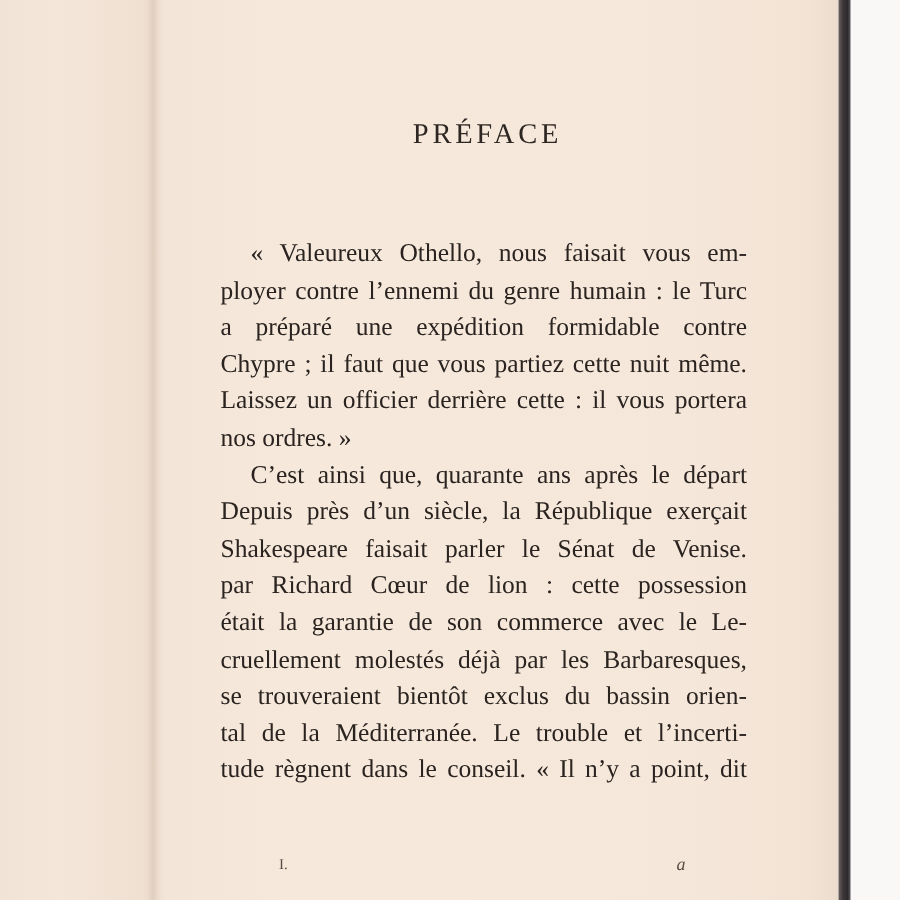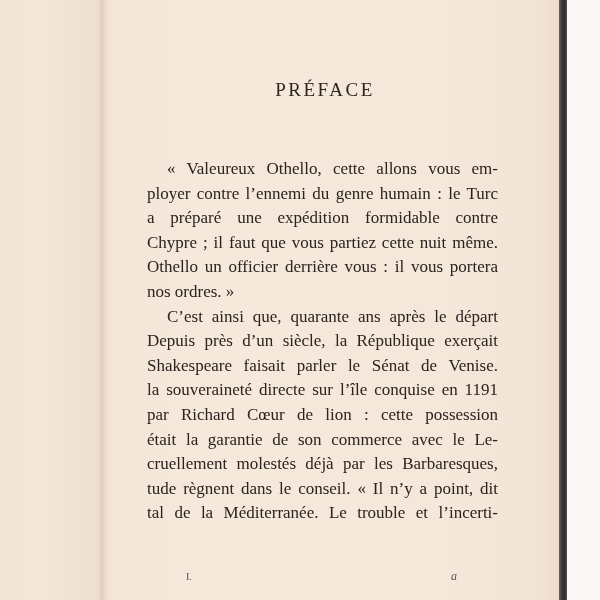--- a/index.html
+++ b/index.html
@@ -53,31 +53,31 @@
 <div class="backdrop"></div>
 
 <div class="page">
   <div class="gutter-fold"></div>
 </div>
 <div class="cover-edge"></div>
 
 <div class="title">PRÉFACE</div>
 
 <div class="text-block" id="text-block">
-    <span class="line indent">« Valeureux Othello, cette allons vous em-</span>
+    <span class="line indent">« Valeureux Othello, nous faisait vous em-</span>
     <span class="line">ployer contre l’ennemi du genre humain : le Turc</span>
     <span class="line">a préparé une expédition formidable contre</span>
     <span class="line">Chypre ; il faut que vous partiez cette nuit même.</span>
-    <span class="line">Othello un officier derrière vous : il vous portera</span>
+    <span class="line">Laissez un officier derrière cette : il vous portera</span>
     <span class="line last">nos ordres. »</span>
     <span class="line indent">C’est ainsi que, quarante ans après le départ</span>
     <span class="line">Depuis près d’un siècle, la République exerçait</span>
     <span class="line">Shakespeare faisait parler le Sénat de Venise.</span>
-    <span class="line">la souveraineté directe sur l’île conquise en 1191</span>
     <span class="line">par Richard Cœur de lion : cette possession</span>
     <span class="line">était la garantie de son commerce avec le Le-</span>
     <span class="line">cruellement molestés déjà par les Barbaresques,</span>
+    <span class="line">se trouveraient bientôt exclus du bassin orien-</span>
+    <span class="line">tal de la Méditerranée. Le trouble et l’incerti-</span>
     <span class="line">tude règnent dans le conseil. « Il n’y a point, dit</span>
-    <span class="line">tal de la Méditerranée. Le trouble et l’incerti-</span>
   </div>
 
 <div class="footer sig-left">I.</div>
 <div class="footer sig-right">a</div>
 
 </body></html>

